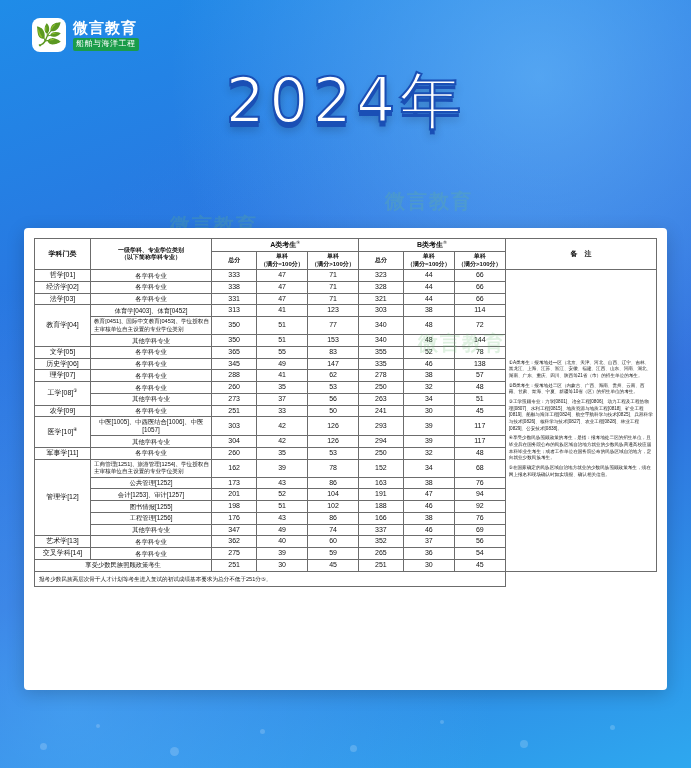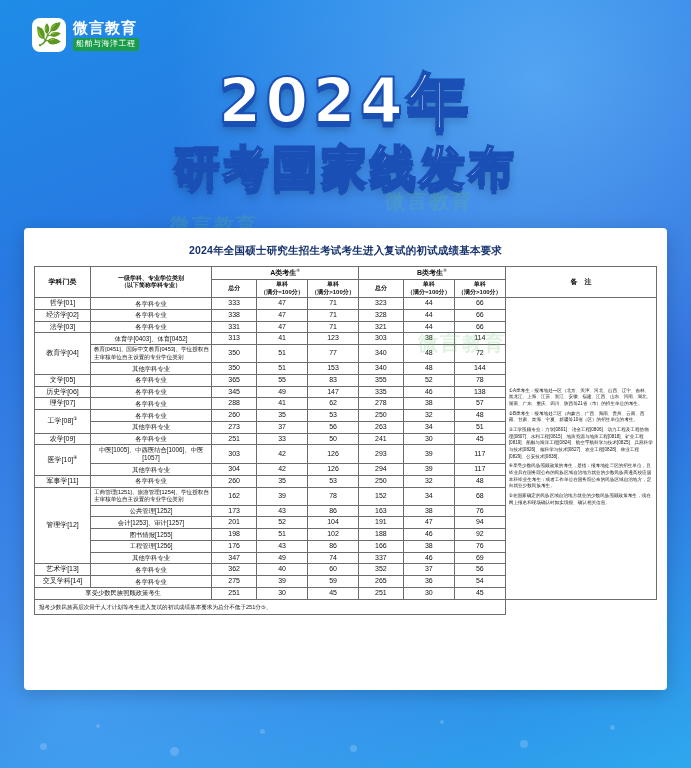--- a/index.html
+++ b/index.html
@@ -29,21 +29,21 @@
   .logo-text { display:flex; flex-direction:column; justify-content:center; }
   .logo-title { color:#ffffff; font-size:15px; font-weight:bold; letter-spacing:1px; line-height:1.15; }
   .logo-sub {
     color:#ffffff; font-size:8px; background:#1a9c4a; padding:1px 3px; margin-top:2px;
     letter-spacing:.5px; line-height:1.3; border-radius:2px; white-space:nowrap;
   }
   
   .headline { position:absolute; left:0; right:0; top:70px; text-align:center; }
   .hl-1 {
     font-family:"DejaVu Sans", sans-serif;
-    font-size:62px; font-weight:bold; color:#ffffff; letter-spacing:4px;
+    font-size:62px; font-weight:normal; color:#ffffff; letter-spacing:4px;
     line-height:1; -webkit-text-stroke:2px #1a4fb5;
     text-shadow: 0 5px 0 #1a4fb5, 0 7px 10px rgba(0,0,0,.28);
   }
   .hl-2 {
     margin-top:12px;
     font-size:46px; font-weight:bold; color:#ffffff; letter-spacing:3px;
     line-height:1; -webkit-text-stroke:2px #1a4fb5;
     text-shadow: 0 5px 0 #1a4fb5, 0 7px 10px rgba(0,0,0,.28);
   }
   
@@ -92,27 +92,25 @@
     <span class="logo-leaf">🌿</span>
   </div>
   <div class="logo-text">
     <div class="logo-title">微言教育</div>
     <div class="logo-sub">船舶与海洋工程</div>
   </div>
 </div>
 
 <div class="headline">
   <div class="hl-1">2024年</div>
-  <div class="hl-2">研考国家线发布</div>
 </div>
 
 <div class="wm wm1">微言教育</div>
 
 <div class="card">
-  <div class="card-title">2024年全国硕士研究生招生考试考生进入复试的初试成绩基本要求</div>
   <table>
     <colgroup>
       <col style="width:9%">
         <col style="width:19.5%">
       <col style="width:7.2%">
         <col style="width:8.2%">
         <col style="width:8.2%">
       <col style="width:7.2%">
         <col style="width:8.2%">
         <col style="width:8.2%">

